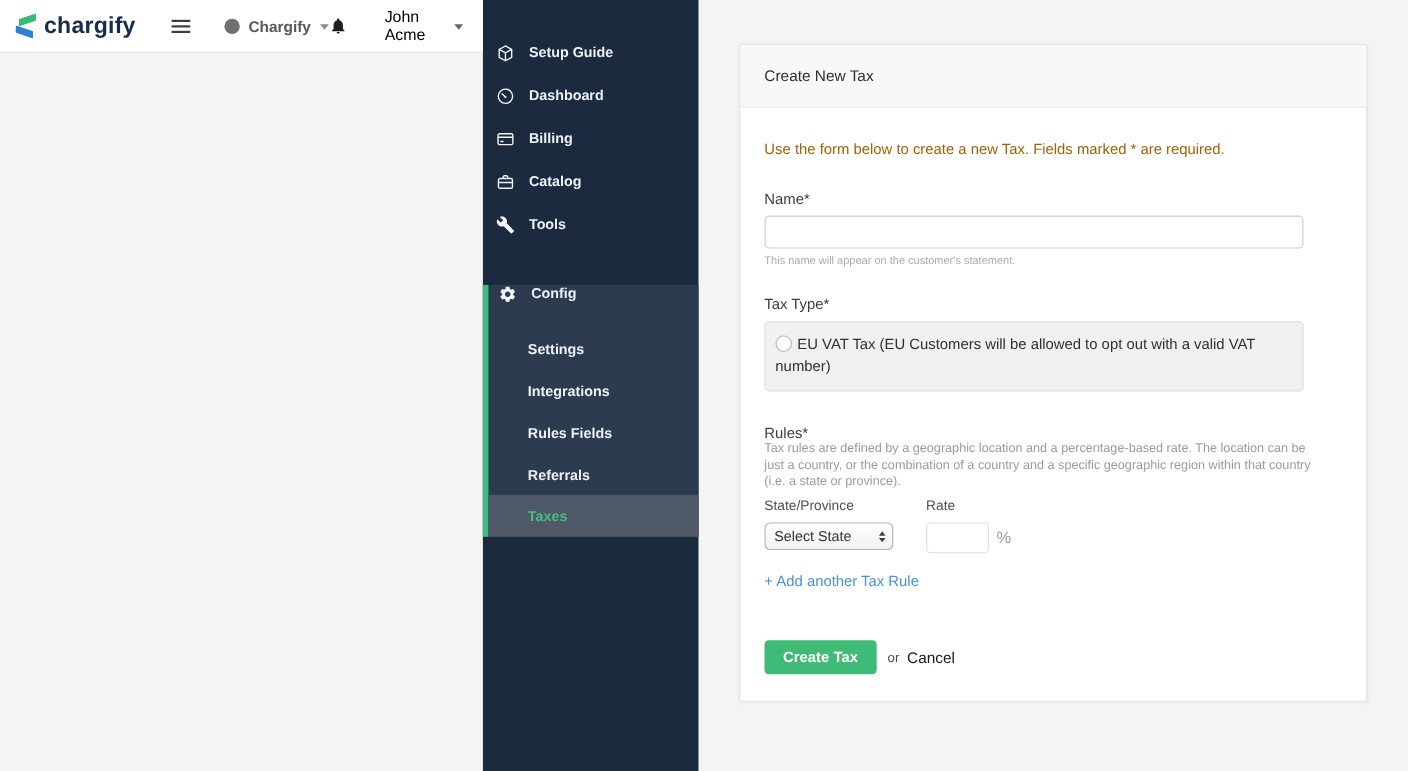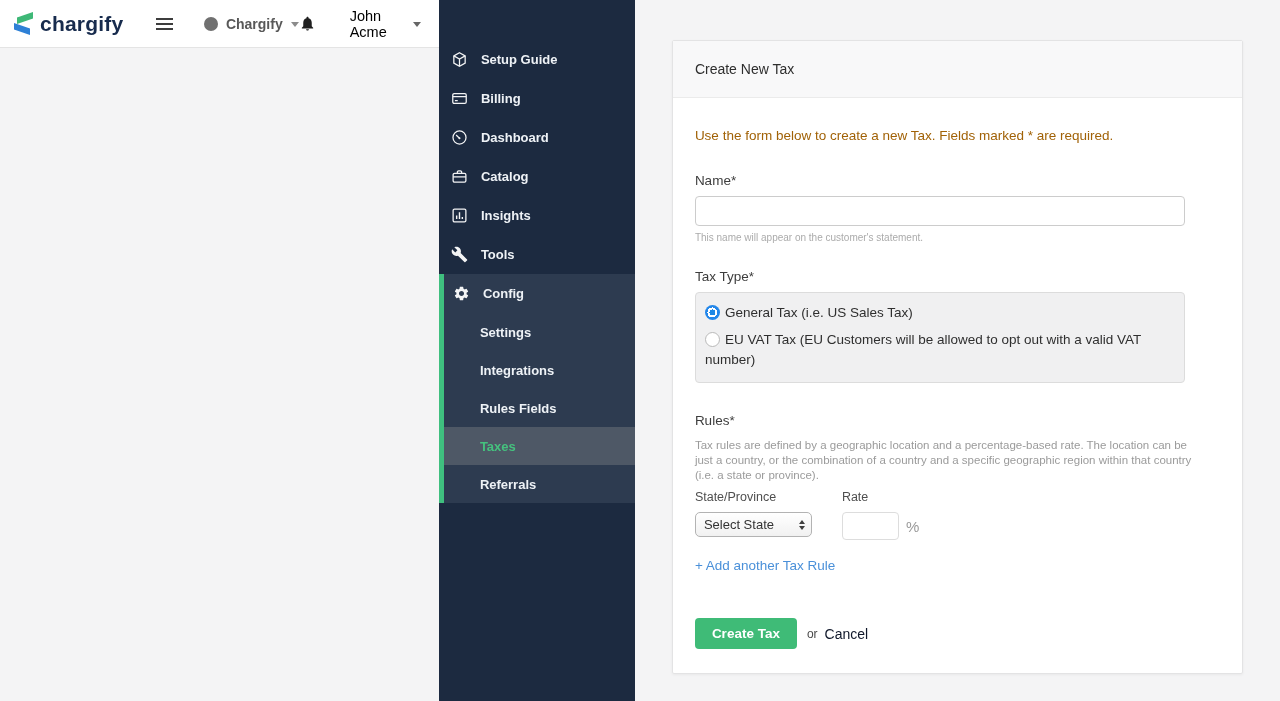--- a/index.html
+++ b/index.html
@@ -32,25 +32,25 @@
   .bell-btn { background:none; border:none; cursor:pointer; margin-right:34px; line-height:0; }
   .user-menu { display:flex; align-items:center; gap:8px; margin-right:18px;
     font-size:14.5px; color:#000000; cursor:pointer; }
   .user-menu .caret { border-top-color:#666; }
 
   
   .shell { flex:1; display:flex; min-height:0; }
 
   
   .sidebar { width:196px; flex:0 0 196px; background:#1c2a40; padding-top:40px; color:#eef2f6; }
-  .nav-item { height:39px; display:flex; align-items:center; gap:13px; padding-left:12px;
+  .nav-item { height:39px; display:flex; align-items:flex-start; gap:13px; padding-left:12px;
     font-size:13px; font-weight:bold; color:#eef2f6; text-decoration:none; cursor:pointer; }
   .nav-icon { width:17px; height:17px; display:inline-flex; line-height:0; opacity:.95; }
   .config-section { background:#2d3b50; border-left:5px solid #3fbf7f; }
-  .config-section .nav-item { padding-left:9px; }
+  .config-section .nav-item { padding-left:9px;margin-top:24px; }
   .sub-item { height:38px; display:flex; align-items:center; padding-left:36px;
     font-size:13px; font-weight:bold; color:#eef2f6; text-decoration:none; cursor:pointer; }
   .sub-item.active { background:#4e5866; color:#45c17e; }
 
   
   .content { flex:1; overflow:auto; }
   .panel { margin:40px 37px; background:#fff; border:1px solid #e3e3e4; border-radius:2px;
     box-shadow:0 1px 3px rgba(0,0,0,.05); }
   .panel-header { background:#f8f8f9; border-bottom:1px solid #ebebeb; padding:20px 22px; }
   .panel-title { font-size:14px; font-weight:normal; color:#2e2e2e; }
@@ -144,53 +144,44 @@
           <svg width="17" height="17" viewBox="0 0 24 24" fill="none" stroke="#fff" stroke-width="1.8">
               <path d="M12 2.5l8 4.4v10.2l-8 4.4-8-4.4V6.9z"></path>
               <path d="M4 6.9l8 4.4 8-4.4M12 11.3v10"></path>
             </svg>
         </span>
         <span class="nav-label">Setup Guide</span>
       </a>
       <a class="nav-item">
         <span class="nav-icon">
           <svg width="17" height="17" viewBox="0 0 24 24" fill="none" stroke="#fff" stroke-width="1.8">
-              <rect x="2.5" y="5" width="19" height="14" rx="2"></rect>
-              <path d="M2.5 9.5h19M5.5 15h4"></path>
-            </svg>
-        </span>
-        <span class="nav-label">Billing</span>
-      </a>
-      <a class="nav-item">
-        <span class="nav-icon">
-          <svg width="17" height="17" viewBox="0 0 24 24" fill="none" stroke="#fff" stroke-width="1.8">
               <circle cx="12" cy="12" r="9.2"></circle>
               <path d="M12 13L7.2 8.6"></path>
               <circle cx="12" cy="13" r="1.4" fill="#fff" stroke="none"></circle>
             </svg>
         </span>
         <span class="nav-label">Dashboard</span>
       </a>
       <a class="nav-item">
         <span class="nav-icon">
           <svg width="17" height="17" viewBox="0 0 24 24" fill="none" stroke="#fff" stroke-width="1.8">
+              <rect x="2.5" y="5" width="19" height="14" rx="2"></rect>
+              <path d="M2.5 9.5h19M5.5 15h4"></path>
+            </svg>
+        </span>
+        <span class="nav-label">Billing</span>
+      </a>
+      <a class="nav-item">
+        <span class="nav-icon">
+          <svg width="17" height="17" viewBox="0 0 24 24" fill="none" stroke="#fff" stroke-width="1.8">
               <rect x="3" y="7.5" width="18" height="12.5" rx="2"></rect>
               <path d="M9 7.5V5.8A1.8 1.8 0 0110.8 4h2.4A1.8 1.8 0 0115 5.8v1.7M3 12.5h18"></path>
             </svg>
         </span>
         <span class="nav-label">Catalog</span>
-      </a>
-      <a class="nav-item">
-        <span class="nav-icon">
-          <svg width="17" height="17" viewBox="0 0 24 24" fill="none" stroke="#fff" stroke-width="1.8">
-              <rect x="3" y="3" width="18" height="18" rx="2"></rect>
-              <path d="M8 17v-5M12 17V7.5M16 17v-3" stroke-width="2"></path>
-            </svg>
-        </span>
-        <span class="nav-label">Insights</span>
       </a>
       <a class="nav-item">
         <span class="nav-icon">
           <svg width="17" height="17" viewBox="0 0 24 24">
               <path fill="#fff" d="M22.7 19l-9.1-9.1c.9-2.3.4-5-1.5-6.9-2-2-5-2.4-7.4-1.3L9 6 6 9 1.6 4.7C.4 7.1.9 10.1 2.9 12.1c1.9 1.9 4.6 2.4 6.9 1.5l9.1 9.1c.4.4 1 .4 1.4 0l2.3-2.3c.5-.4.5-1.1.1-1.4z"></path>
             </svg>
         </span>
         <span class="nav-label">Tools</span>
       </a>
 
@@ -205,25 +196,25 @@
         </a>
         <a class="sub-item">
           <span>Settings</span>
         </a>
         <a class="sub-item">
           <span>Integrations</span>
         </a>
         <a class="sub-item">
           <span>Rules Fields</span>
         </a>
+        <a class="sub-item">
+          <span>Referrals</span>
+        </a>
         <a class="sub-item active">
           <span>Taxes</span>
-        </a>
-        <a class="sub-item">
-          <span>Referrals</span>
         </a>
       </div>
     </nav>
 
     <main class="content">
       <section class="panel">
         <div class="panel-header">
           <h1 class="panel-title">Create New Tax</h1>
         </div>
         <div class="panel-body">
@@ -232,30 +223,27 @@
           <div class="field">
             <label class="field-label">Name*</label>
             <input type="text" class="text-input" style="">
             <p class="help">This name will appear on the customer's statement.</p>
           </div>
 
           <div class="field tax-type">
             <label class="field-label">Tax Type*</label>
             <div class="radio-box">
               <label class="radio-option">
-                <span class="radio checked"></span><span>General Tax (i.e. US Sales Tax)</span>
-              </label>
-              <label class="radio-option">
                 <span class="radio unchecked"></span><span>EU VAT Tax (EU Customers will be allowed to opt out with a valid VAT number)</span>
               </label>
             </div>
           </div>
 
           <div class="field rules">
-            <label class="field-label" style="margin-bottom:10px;">Rules*</label>
+            <label class="field-label" style="margin-bottom:0;">Rules*</label>
             <p class="rules-help">Tax rules are defined by a geographic location and a percentage-based rate. The location can be just a country, or the combination of a country and a specific geographic region within that country (i.e. a state or province).</p>
             <div class="rules-row">
               <div class="rule-col state">
                 <span class="col-label">State/Province</span>
                 <div class="select">
                   <span>Select State</span>
                   <span class="updown">
                       <i class="up"></i>
                       <i class="down"></i>
                     </span>

